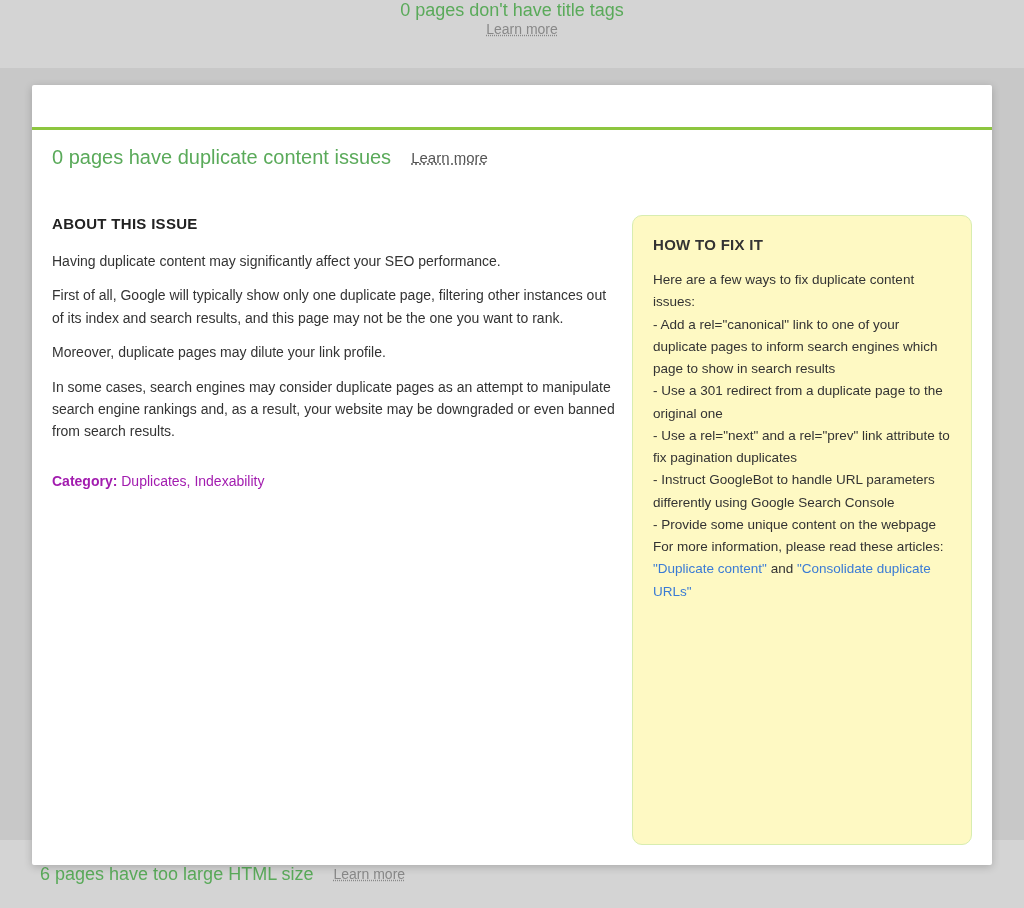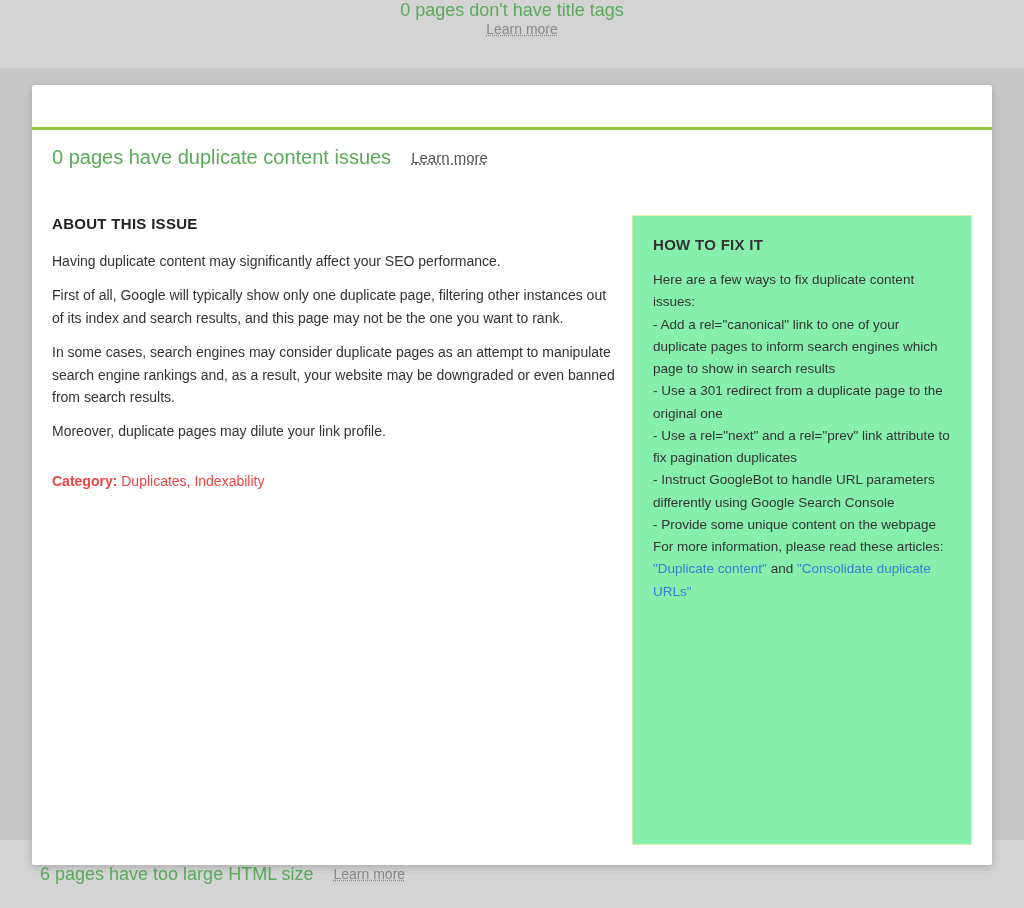--- a/index.html
+++ b/index.html
@@ -119,33 +119,33 @@
     .left-panel p {
       font-size: 14px;
       color: #333;
       line-height: 1.6;
       margin-bottom: 12px;
     }
 
     .category-line {
       margin-top: 30px;
       font-size: 14px;
-      color: #ef4444;
+      color: #a21caf;
     }
 
     .category-line strong {
       font-weight: bold;
     }
 
     .right-panel {
       width: 340px;
-      background: #86efac;
+      background: #fef9c3;
       border: 1px solid #d8edb0;
       padding: 20px;
-      border-radius: 0;
+      border-radius: 10px;
     }
 
     .right-panel h2 {
       font-size: 15px;
       font-weight: bold;
       color: #333;
       margin-bottom: 16px;
       text-transform: uppercase;
       letter-spacing: 0.3px;
     }
@@ -205,22 +205,22 @@
     <span class="popup-header-text">0 pages have duplicate content issues</span>
     <a class="learn-more-link" href="#">Learn more</a>
   </div>
 
   <div class="popup-body">
 
     <div class="left-panel">
       <h2>ABOUT THIS ISSUE</h2>
       <p>Having duplicate content may significantly affect your SEO performance.</p>
       <p>First of all, Google will typically show only one duplicate page, filtering other instances out of its index and search results, and this page may not be the one you want to rank.</p>
+      <p>Moreover, duplicate pages may dilute your link profile.</p>
       <p>In some cases, search engines may consider duplicate pages as an attempt to manipulate search engine rankings and, as a result, your website may be downgraded or even banned from search results.</p>
-      <p>Moreover, duplicate pages may dilute your link profile.</p>
 
       <div class="category-line">
         <strong>Category:</strong><span> Duplicates, Indexability</span>
       </div>
     </div>
 
     <div class="right-panel">
       <h2>HOW TO FIX IT</h2>
       <p>Here are a few ways to fix duplicate content issues:<br>
 - Add a rel="canonical" link to one of your duplicate pages to inform search engines which page to show in search results<br>

